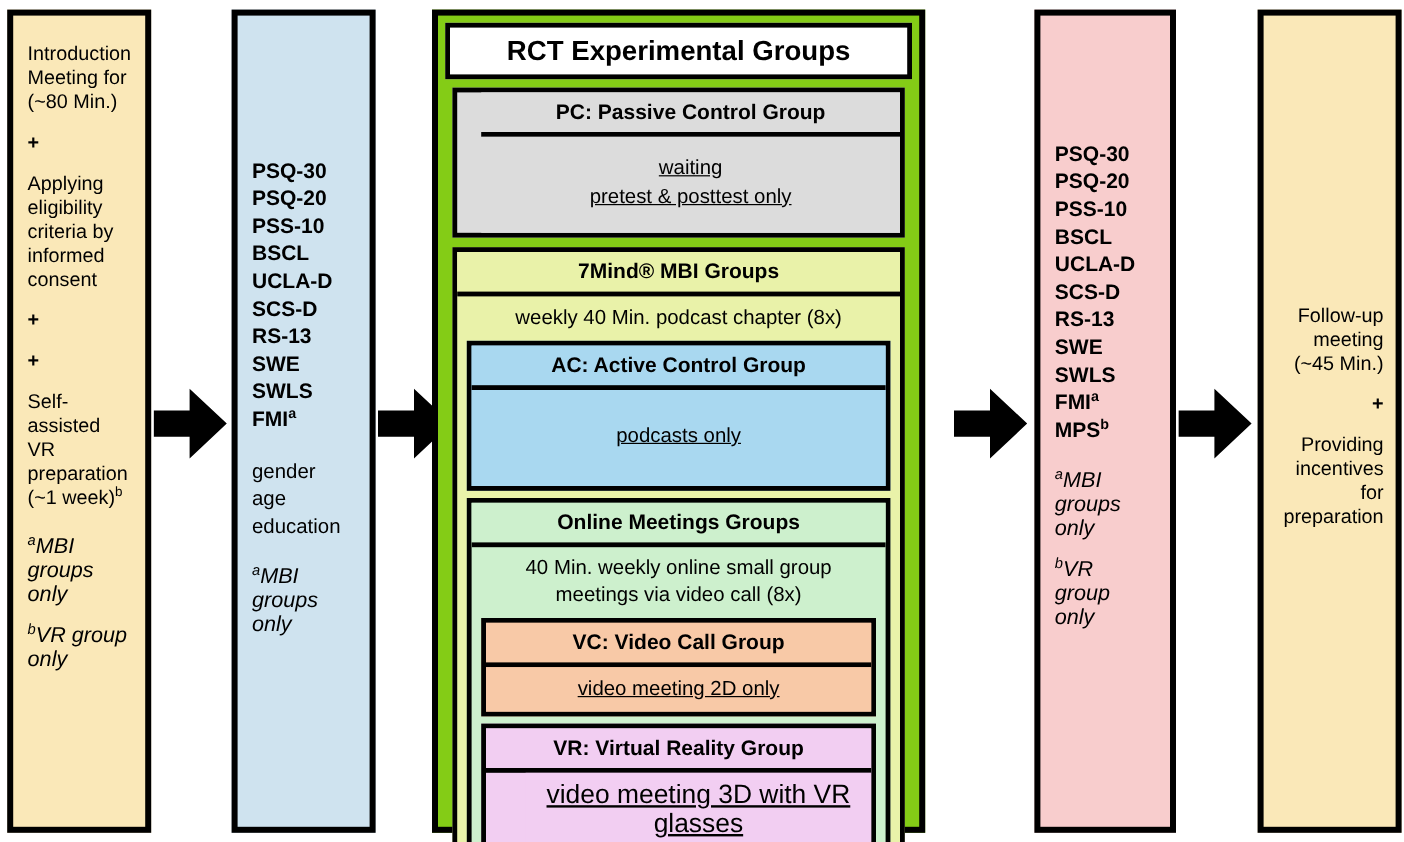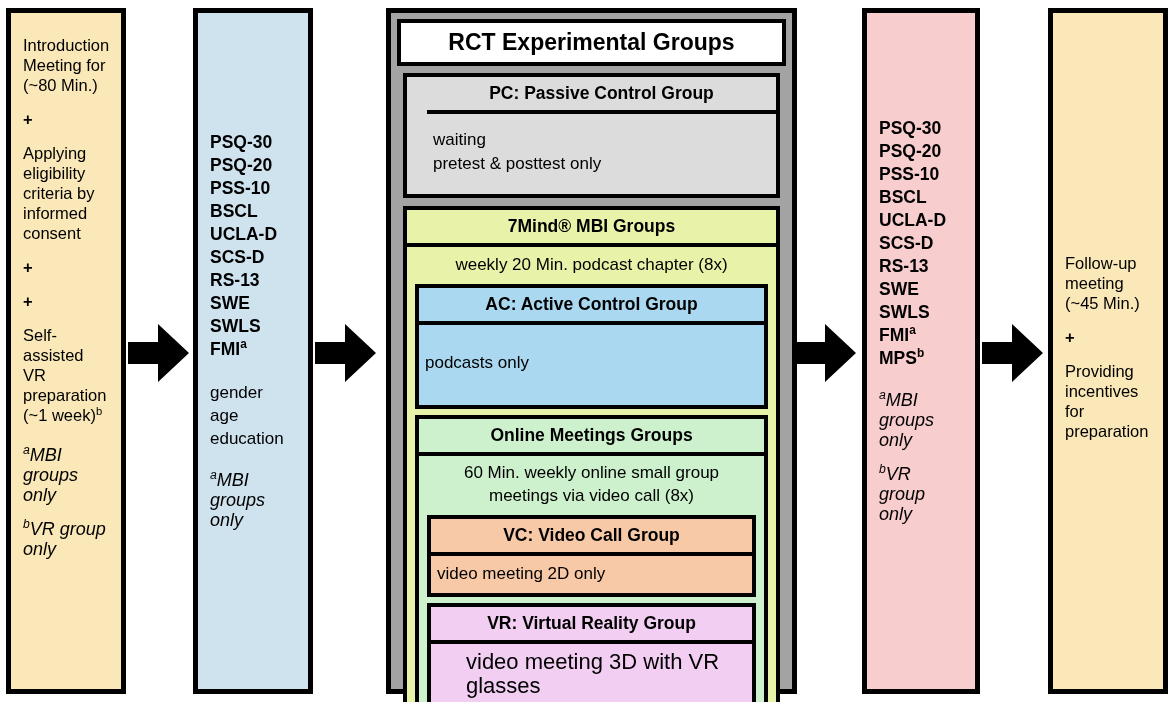--- a/index.html
+++ b/index.html
@@ -76,27 +76,27 @@
   }
   .demo-list {
     font-size: 17px;
     line-height: 23px;
   }
   .block-gap { height: 20px; }
 
   
   #panel-rct {
     position: absolute;
-    left: 386px;
+    left: 360px;
     top: 8px;
     width: 411px;
     height: 686px;
     box-sizing: border-box;
     border: 5px solid #000000;
-    background: #a3a3a3;
+    background: #84cc16;
     padding: 6px;
   }
   .panel-title {
     box-sizing: border-box;
     width: 100%;
     border: 4px solid #000000;
     background: #ffffff;
     text-align: center;
     font-weight: 700;
     font-size: 23px;
@@ -120,23 +120,25 @@
     box-sizing: border-box;
     text-align: center;
     font-weight: 700;
     font-size: 17.5px;
     line-height: 22px;
     padding: 5px 4px 6px 4px;
     border-bottom: 4px solid #000000;
   }
   .gbox-body {
     box-sizing: border-box;
+    text-align: center;
     font-size: 17px;
     line-height: 24px;
     padding: 9px 6px 10px 6px;
+    text-decoration: underline;
   }
 
   #box-pc { margin-top: 2px; padding-left: 20px; }
   #box-pc .gbox-body { padding: 14px 6px 18px 6px; }
 
   #box-mbi { padding-bottom: 8px; }
   #box-mbi > .gbox-head { font-size: 17.5px; }
   .sub-caption {
     text-align: center;
     font-size: 17px;
@@ -152,21 +154,21 @@
 
   #box-vc .gbox-body { padding: 6px 6px 7px 6px; }
   #box-vr .gbox-body { padding: 6px 2px 7px 2px; font-size: 22px; margin-left: 33px; }
 
   
   #col-post { left: 862px; width: 118px; }
   #col-post .col-inner { padding-top: 104px; }
 
   
   #col-follow { left: 1048px; width: 120px; }
-  #col-follow .col-inner { padding-top: 240px; }
+  #col-follow .col-inner { padding-top: 240px; text-align: right; }
 
   
   .arrow {
     position: absolute;
     top: 322px;
   }
   .arrow svg { display: block; }
   #arrow-1 { left: 128px; }
   #arrow-2 { left: 315px; }
   #arrow-3 { left: 795px; }
@@ -263,31 +265,31 @@
       <div class="gbox gray" id="box-pc">
         <div class="gbox-head gray">PC: Passive Control Group</div>
         <div class="gbox-body gray">
           <div>waiting</div>
           <div>pretest &amp; posttest only</div>
         </div>
       </div>
 
       <div class="gbox green-y" id="box-mbi">
         <div class="gbox-head green-y">7Mind® MBI Groups</div>
-        <div class="sub-caption">weekly 20 Min. podcast chapter (8x)</div>
+        <div class="sub-caption">weekly 40 Min. podcast chapter (8x)</div>
 
         <div class="gbox skyblue nest" id="box-ac">
           <div class="gbox-head skyblue">AC: Active Control Group</div>
           <div class="gbox-body skyblue">podcasts only</div>
         </div>
 
         <div class="gbox green-l nest" id="box-om">
           <div class="gbox-head green-l">Online Meetings Groups</div>
           <div class="sub-caption">
-            <div>60 Min. weekly online small group</div>
+            <div>40 Min. weekly online small group</div>
             <div>meetings via video call (8x)</div>
           </div>
 
           <div class="gbox peach nest" id="box-vc">
             <div class="gbox-head peach">VC: Video Call Group</div>
             <div class="gbox-body peach">video meeting 2D only</div>
           </div>
 
           <div class="gbox violet nest" id="box-vr">
             <div class="gbox-head violet">VR: Virtual Reality Group</div>

